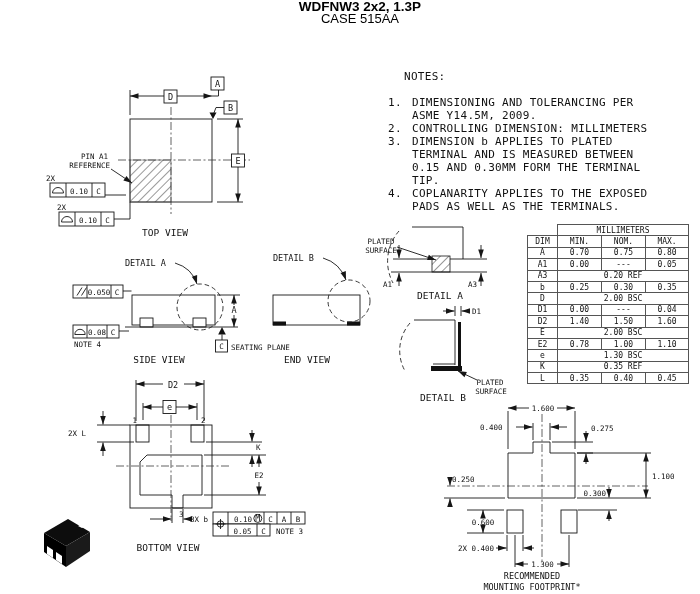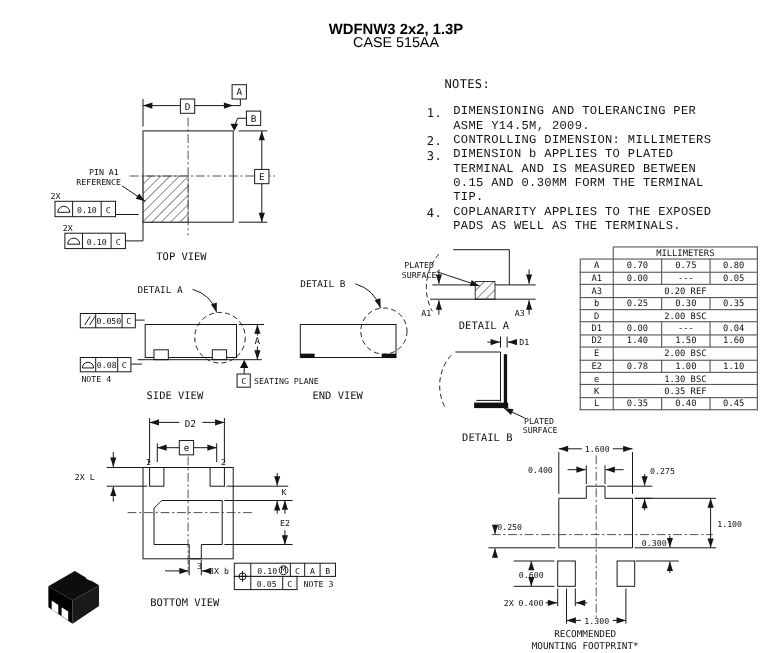--- a/index.html
+++ b/index.html
@@ -1,29 +1,29 @@
 <!DOCTYPE html>
 <html><head>
 <meta charset="utf-8">
 <style>
   html,body{margin:0;padding:0;background:#fff;}
   #page{position:relative;width:700px;height:594px;background:#ffffff;overflow:hidden;
         font-family:"DejaVu Sans Mono",monospace;color:#111;}
   
-  .title{position:absolute;left:210px;top:20px;width:300px;text-align:center;
+  .title{position:absolute;left:210px;top:0;width:300px;text-align:center;
          font-family:"Liberation Sans",sans-serif;color:#000;}
   .t1{font-size:13.5px;font-weight:bold;line-height:13px;}
   .t2{font-size:13px;line-height:12.5px;}
   
   .notes{position:absolute;left:388px;top:70px;width:292px;
          font:11px "DejaVu Sans Mono",monospace;letter-spacing:.3px;line-height:13px;color:#111;}
   .notes-heading{margin:0 0 13px 0;padding-left:16px;}
   .note{display:flex;}
   .nnum{width:24px;flex:none;}
-  .ntext{white-space:pre-line;font-family:Liberation Mono, monospace;}
+  .ntext{white-space:pre-line;}
   
   .dimtable{position:absolute;left:527px;top:224px;border-collapse:collapse;table-layout:fixed;
             width:161px;font:8px "DejaVu Sans Mono",monospace;color:#111;border-radius:24px;}
   .dimtable td{border:1px solid #555;text-align:center;height:10.4px;padding:0;overflow:hidden;white-space:nowrap;}
   .dimtable td.nb{border-top:none;border-left:none;}
   
   svg.draw{position:absolute;left:0;top:0;}
   svg .ln{stroke:#161616;stroke-width:0.9;fill:none;}
   svg .cl{stroke:#3a3a3a;stroke-width:0.8;fill:none;stroke-dasharray:8 2.5 2 2.5;}
   svg .dsh{stroke:#222;stroke-width:0.9;fill:none;stroke-dasharray:4.5 3;}
@@ -77,20 +77,26 @@
         <col style="width:44px">
         <col style="width:44px">
         <col style="width:43px">
       </colgroup>
     <tbody>
         <tr>
           <td class="nb"></td>
           <td colspan="3">MILLIMETERS</td>
         </tr>
     <tr>
+      <td>DIM</td>
+      <td>MIN.</td>
+      <td>NOM.</td>
+      <td>MAX.</td>
+    </tr>
+    <tr>
           <td>A</td>
           <td>0.70</td>
           <td>0.75</td>
           <td>0.80</td>
         </tr>
     <tr>
           <td>A1</td>
           <td>0.00</td>
           <td>---</td>
           <td>0.05</td>

